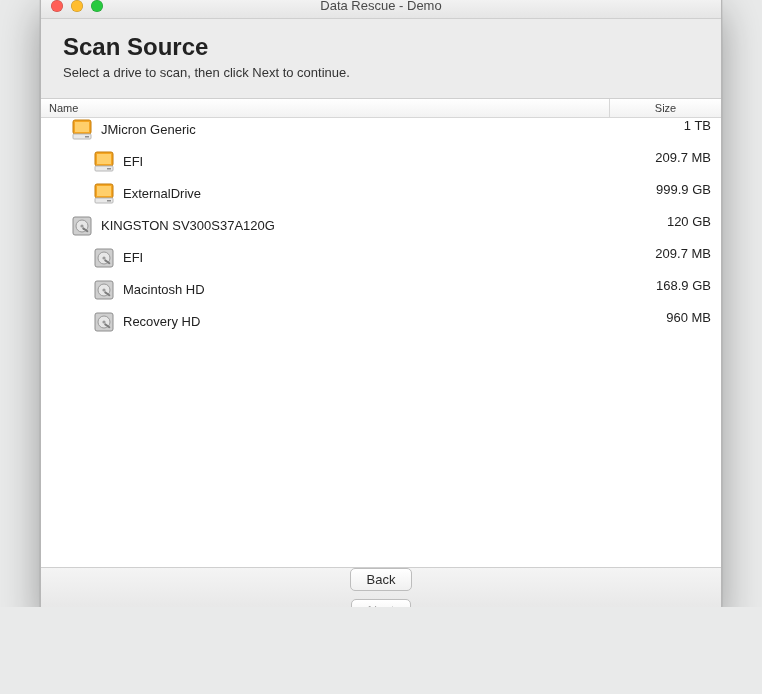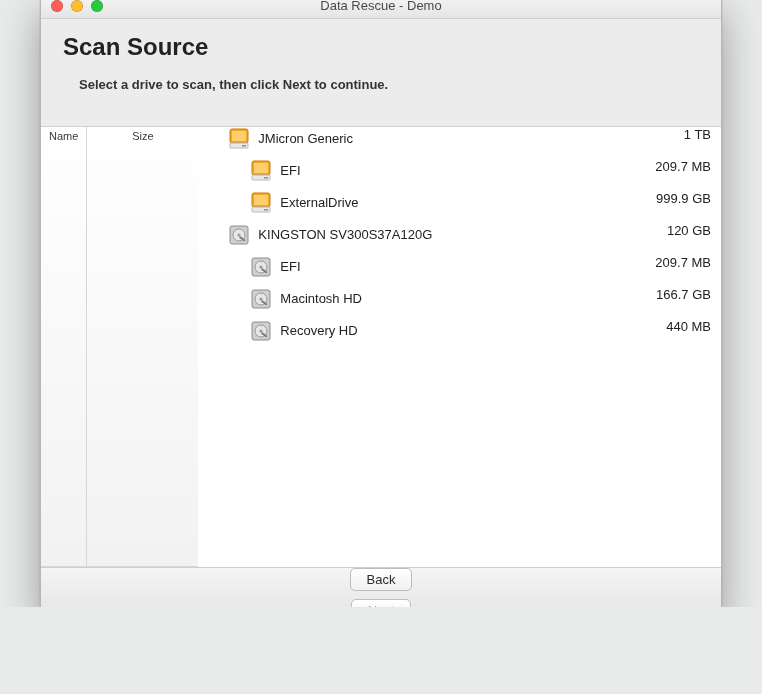--- a/index.html
+++ b/index.html
@@ -21,22 +21,22 @@
   .tl-btn{width:12px;height:12px;border-radius:50%;box-shadow:inset 0 0 0 .5px rgba(0,0,0,.25);}
   .tl-close{background:#ff5f57;}
   .tl-min{background:#ffbd2e;}
   .tl-zoom{background:#28c940;}
   .titlebar-title{
     position:absolute;left:0;right:0;text-align:center;
     font-size:13px;color:#4a4a4a;pointer-events:none;
   }
   .header{padding:14px 22px 18px;}
   .h1{font-size:24px;font-weight:700;color:#222;margin:0 0 4px;}
-  .sub{font-size:13px;color:#333;margin:16px;font-weight:bold;}
-  .table-wrap{flex:1;background:#fff;border-top:1px solid #cfcfcf;display:flex;flex-direction:row;}
+  .sub{font-size:13px;color:#333;margin:0;}
+  .table-wrap{flex:1;background:#fff;border-top:1px solid #cfcfcf;display:flex;flex-direction:column;}
   .thead{
     display:flex;font-size:11px;color:#3b3b3b;
     background:linear-gradient(#ffffff,#f2f2f2);
     border-bottom:1px solid #d7d7d7;
   }
   .th{padding:3px 8px;}
   .th-name{flex:1;border-right:1px solid #d7d7d7;}
   .th-size{width:95px;text-align:center;}
   .tbody{flex:1;overflow:auto;}
   .row{
@@ -173,36 +173,36 @@
               <span class="iconbox">
                 <svg width="24" height="24" viewBox="0 0 24 24">
                   <rect x="3" y="3" width="18" height="18" rx="2" fill="#cfcfcf" stroke="#8e8e8e"></rect>
                   <circle cx="12" cy="12" r="6" fill="#e7e7e7" stroke="#9a9a9a"></circle>
                   <circle cx="12" cy="12" r="1.6" fill="#9a9a9a"></circle>
                   <rect x="13" y="13" width="7" height="2" rx="1" transform="rotate(35 13 13)" fill="#7d7d7d"></rect>
                 </svg>
               </span>
               <span>Macintosh HD</span>
             </div>
-            <div class="cell-size">166.7 GB</div>
+            <div class="cell-size">168.9 GB</div>
           </div>
           <div class="row">
             <div class="cell-name">
               <span class="pad2"></span>
               <span class="iconbox">
                 <svg width="24" height="24" viewBox="0 0 24 24">
                   <rect x="3" y="3" width="18" height="18" rx="2" fill="#cfcfcf" stroke="#8e8e8e"></rect>
                   <circle cx="12" cy="12" r="6" fill="#e7e7e7" stroke="#9a9a9a"></circle>
                   <circle cx="12" cy="12" r="1.6" fill="#9a9a9a"></circle>
                   <rect x="13" y="13" width="7" height="2" rx="1" transform="rotate(35 13 13)" fill="#7d7d7d"></rect>
                 </svg>
               </span>
               <span>Recovery HD</span>
             </div>
-            <div class="cell-size">440 MB</div>
+            <div class="cell-size">960 MB</div>
           </div>
         </div>
     </div>
 
     <div class="footer">
       <button class="btn">Back</button>
       <button class="btn disabled">Next</button>
     </div>
 
   </div>

